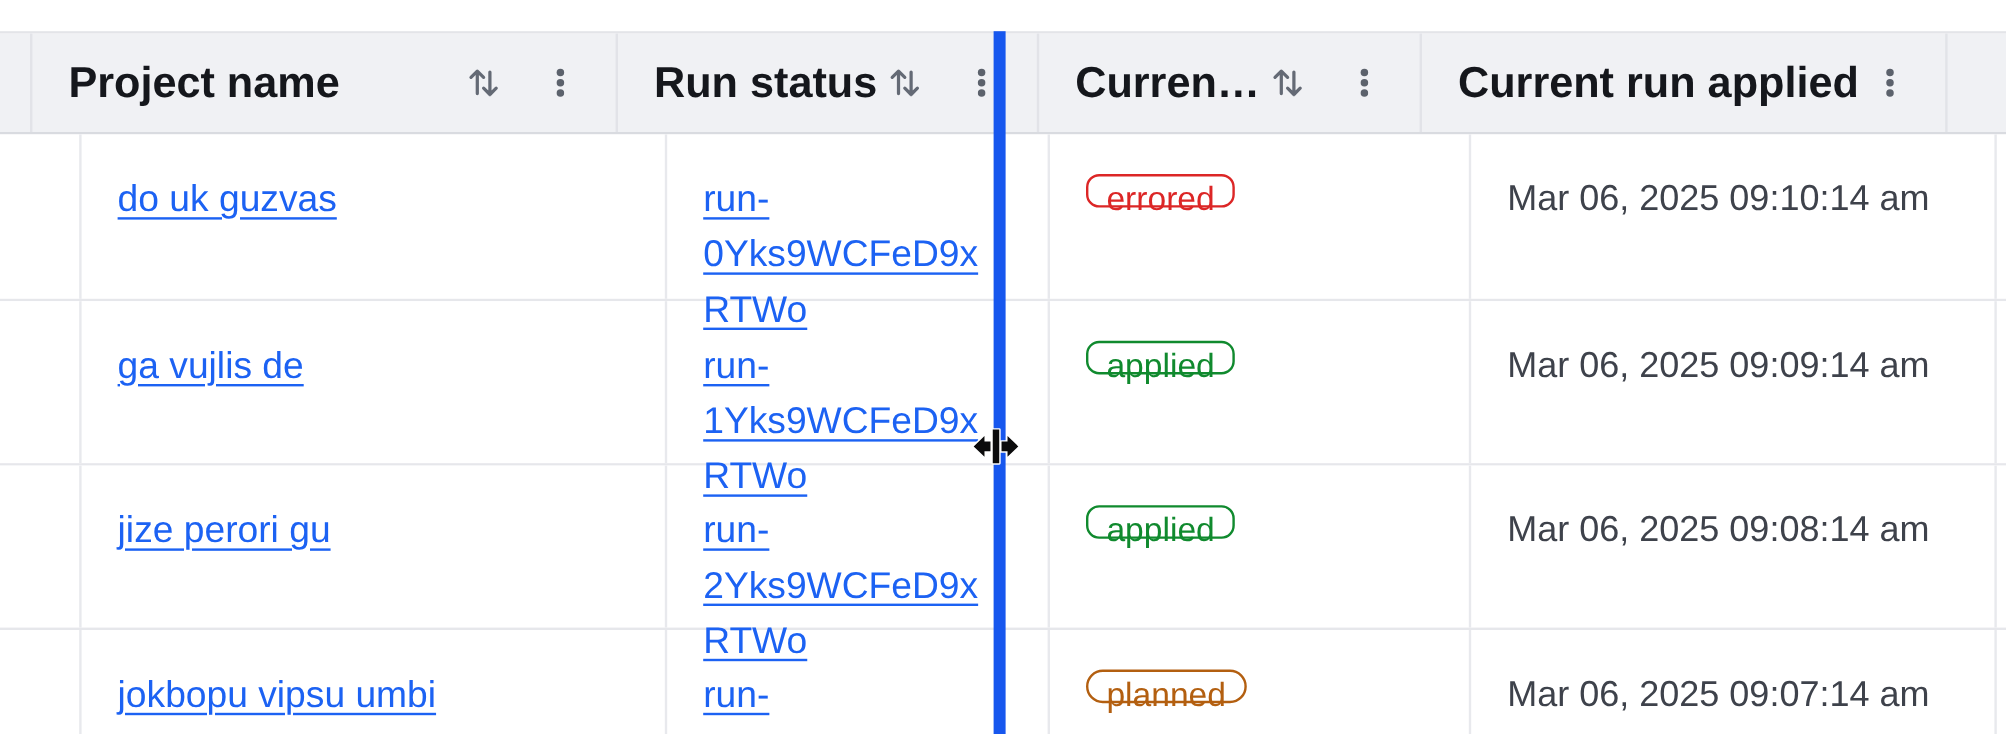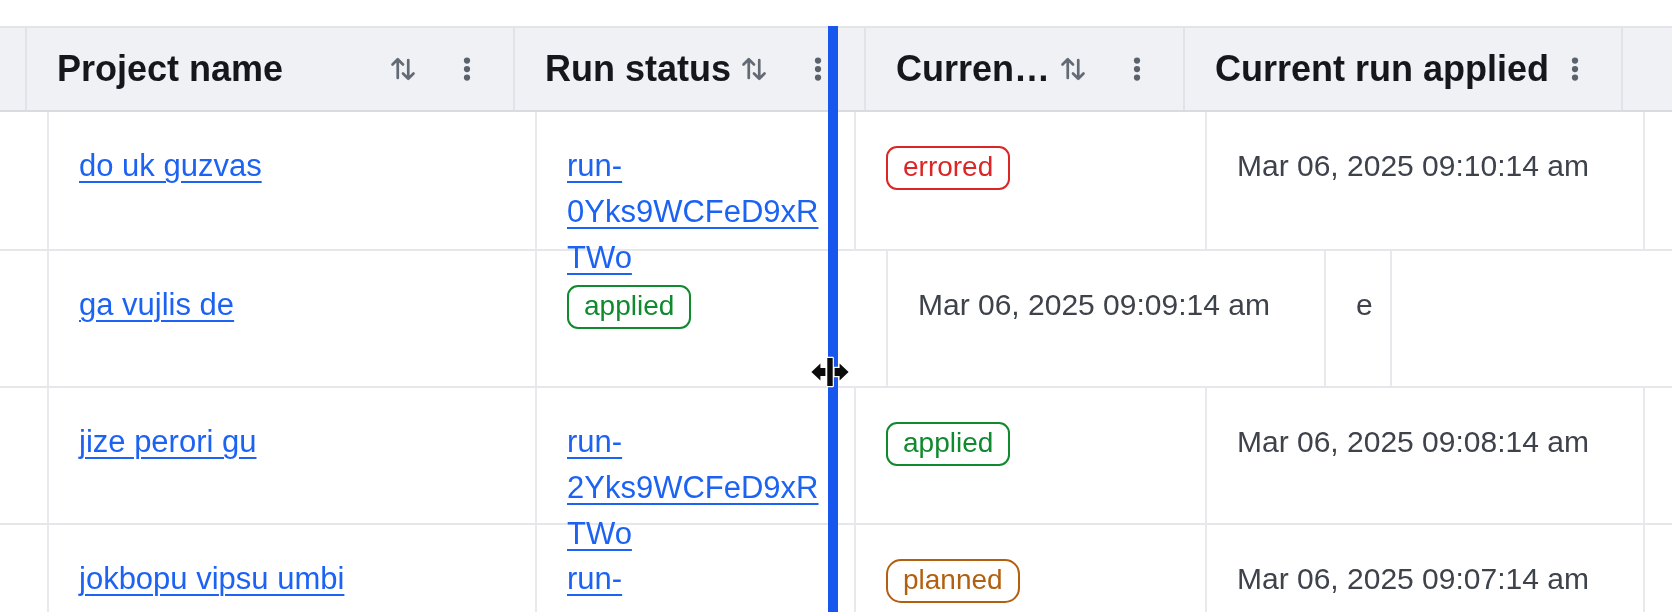--- a/index.html
+++ b/index.html
@@ -33,32 +33,32 @@
   .c3 { width:351px; }
   .c4 { width:438px; }
   .c5 { flex:1 1 auto; border-right:none; }
 
   
   .tr { display:flex; background:#fff; border-bottom:2px solid #e6e7eb; }
   .tr-1 { height:139px; }
   .tr-2, .tr-3, .tr-4 { height:137px; }
   .td {
     border-right:2px solid #e8e9ed;
-    padding:31px 17px 0 30px; min-width:0; flex:none;
+    padding:31px 36px 0 30px; min-width:0; flex:none;
     font-size:30px; line-height:46px; color:#3e424b;
   }
   a.cell-link {
     font-size:31px; line-height:46px;
     text-decoration:underline; text-decoration-thickness:2px; text-underline-offset:5px;
   }
   .run-link { display:inline-block; max-width:258px; overflow-wrap:anywhere; word-break:normal; }
 
   .badge {
     display:inline-block; margin-top:2px;
-    height:44px; line-height:38px; padding:0 15px;
+    height:28px; line-height:38px; padding:0 15px;
     border:2px solid; border-radius:11px;
     background:#fff; font-size:28px; font-weight:500; white-space:nowrap;
   }
 
   
   .resize-line { position:absolute; left:828px; top:26px; width:10px; height:586px; z-index:5; }
   .resize-cursor { position:absolute; left:808px; top:350px; z-index:6; pointer-events:none; }
 </style>
 </head>
 <body>
@@ -158,20 +158,23 @@
       </div>
       <div class="td c4">Mar 06, 2025 09:10:14 am</div>
       <div class="td c5">e</div>
     </div>
 
     <div class="tr tr-2">
       <div class="td c0"></div>
       <div class="td c1">
         <a class="cell-link" href="#" style="color: rgb(28, 98, 243);">ga vujlis de</a>
       </div>
+      <div class="td c2">
+        <a class="cell-link run-link" href="#" style="color: rgb(28, 98, 243);">run-1Yks9WCFeD9xRTWo</a>
+      </div>
       <div class="td c3">
         <span class="badge" style="color: rgb(16, 138, 46); border-color: rgb(16, 138, 46);">applied</span>
       </div>
       <div class="td c4">Mar 06, 2025 09:09:14 am</div>
       <div class="td c5">e</div>
     </div>
 
     <div class="tr tr-3">
       <div class="td c0"></div>
       <div class="td c1">

